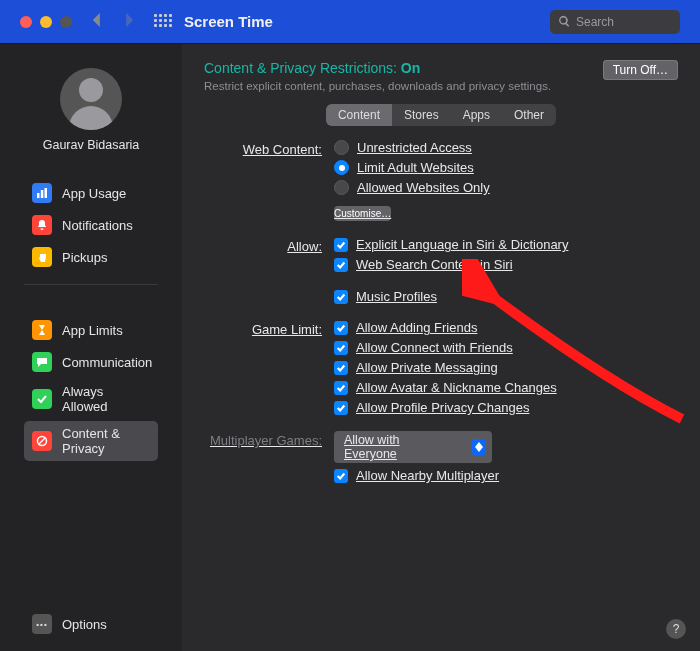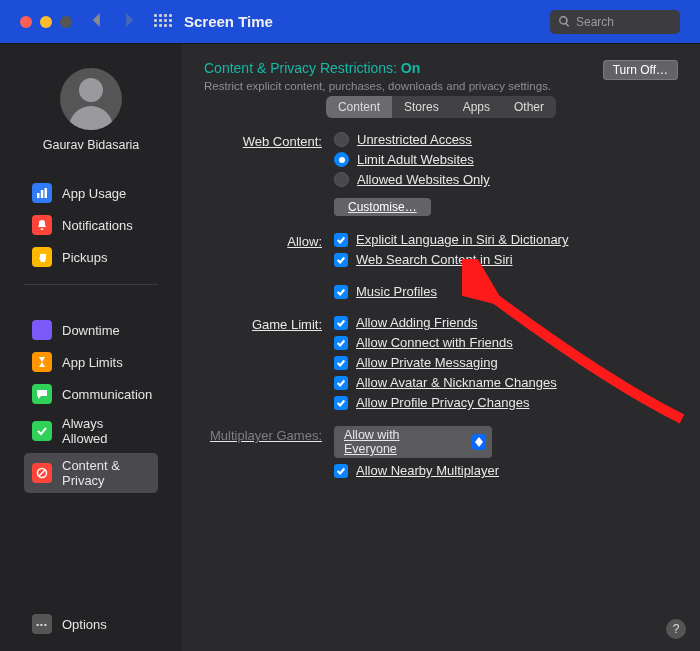--- a/index.html
+++ b/index.html
@@ -35,35 +35,35 @@
   .side-icon svg{width:12px;height:12px;fill:white;}
   .options-row{margin-top:auto;display:flex;align-items:center;gap:10px;padding:5px 8px;font-size:13px;color:#e5e5e5;}
   .options-icon{width:20px;height:20px;border-radius:4px;background:#555;display:flex;align-items:center;justify-content:center;color:#ddd;font-weight:700;letter-spacing:1px;font-size:8px;}
   
   .main-header{display:flex;align-items:flex-start;justify-content:space-between;}
   .main-header h2{font-size:14px;font-weight:400;color:#14b8a6;}
   .main-header h2 b{font-weight:700;}
   .main-sub{font-size:11.5px;color:#8e8e93;margin-top:4px;}
   .turnoff-btn{background:#636367;border:none;color:#fff;font-size:12px;padding:3px 10px;border-radius:4px;box-shadow:inset 0 0 0 1px #7a7a7e;}
   
-  .seg{display:flex;background:#424245;border-radius:6px;overflow:hidden;margin:4px auto 14px;width:fit-content;}
+  .seg{display:flex;background:#424245;border-radius:6px;overflow:hidden;margin:12px auto 14px;width:fit-content;}
   .seg div{padding:4px 12px;font-size:12px;color:#ddd;}
   .seg .act{background:#6b6b6f;}
   
   .row{display:flex;margin-bottom:4px;text-decoration:underline;}
   .row .lbl{width:130px;text-align:right;padding-right:12px;font-size:13px;color:#e8e8e8;padding-top:2px;}
   .row .lbl.dim{color:#7e7e83;}
   .opts{display:flex;flex-direction:column;gap:5px;}
   .radio,.check{display:flex;align-items:center;gap:8px;font-size:13px;}
   .r{width:15px;height:15px;border-radius:50%;background:#48484b;border:1px solid #5a5a5e;display:flex;align-items:center;justify-content:center;}
   .r.on{background:#0a84ff;border-color:#0a84ff;}
   .r.on::after{content:"";width:6px;height:6px;background:#fff;border-radius:50%;}
   .c{width:14px;height:14px;border-radius:3px;background:#0a84ff;display:flex;align-items:center;justify-content:center;}
   .c svg{width:10px;height:10px;stroke:#fff;stroke-width:2.5;fill:none;}
-  .cust-btn{background:#636367;border:none;color:#fff;font-size:12px;padding:2px 14px;border-radius:4px;margin-top:6px;width:fit-content;}
+  .cust-btn{background:#636367;border:none;color:#fff;font-size:10px;padding:2px 0;border-radius:4px;margin-top:6px;width:fit-content;}
   .section-gap{height:12px;}
   .select{background:#5a5a5e;border-radius:4px;padding:2px 6px 2px 10px;font-size:12.5px;display:flex;align-items:center;gap:28px;width:158px;justify-content:space-between;}
   .select .chev{background:#0a68ff;border-radius:3px;width:16px;height:16px;display:flex;flex-direction:column;align-items:center;justify-content:center;gap:0;}
   .select .chev svg{width:8px;height:5px;fill:#fff;}
   
   .arrow-ann{position:absolute;pointer-events:none;top:215px;left:280px;}
   .help{position:absolute;bottom:12px;right:14px;width:20px;height:20px;border-radius:50%;background:#555;color:#ddd;display:flex;align-items:center;justify-content:center;font-size:12px;}
 </style>
 </head>
 <body>
@@ -138,28 +138,20 @@
           <span class="side-icon" style="background:#ffb800">
             <svg viewBox="0 0 12 12">
               <path d="M4 2v4l-1 1 2 4h4l1-5V3H4z" fill="#fff"></path>
             </svg>
           </span>
           <span>Pickups</span>
         </div>
       </div>
     <div class="side-sep"></div>
     <div class="side-group" id="sg2">
-        <div class="side-item">
-          <span class="side-icon" style="background:#7a5af8">
-            <svg viewBox="0 0 12 12">
-              <path d="M8 1A5 5 0 108 11 4 4 0 018 1z" fill="#fff"></path>
-            </svg>
-          </span>
-          <span>Downtime</span>
-        </div>
         <div class="side-item">
           <span class="side-icon" style="background:#ff9500">
             <svg viewBox="0 0 12 12">
               <path d="M3 1h6L6 6l3 5H3l3-5z" fill="#fff"></path>
             </svg>
           </span>
           <span>App Limits</span>
         </div>
         <div class="side-item">
           <span class="side-icon" style="background:#30d158">

